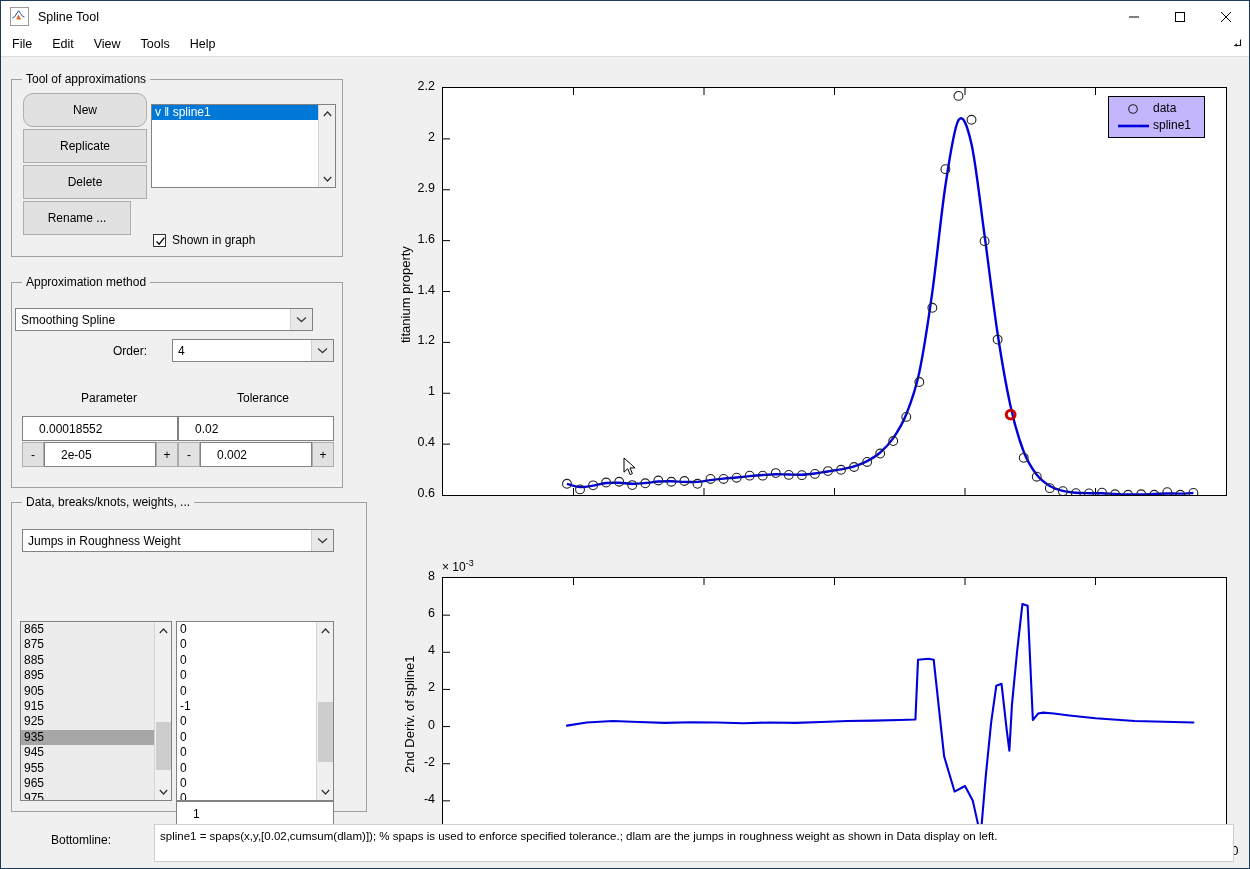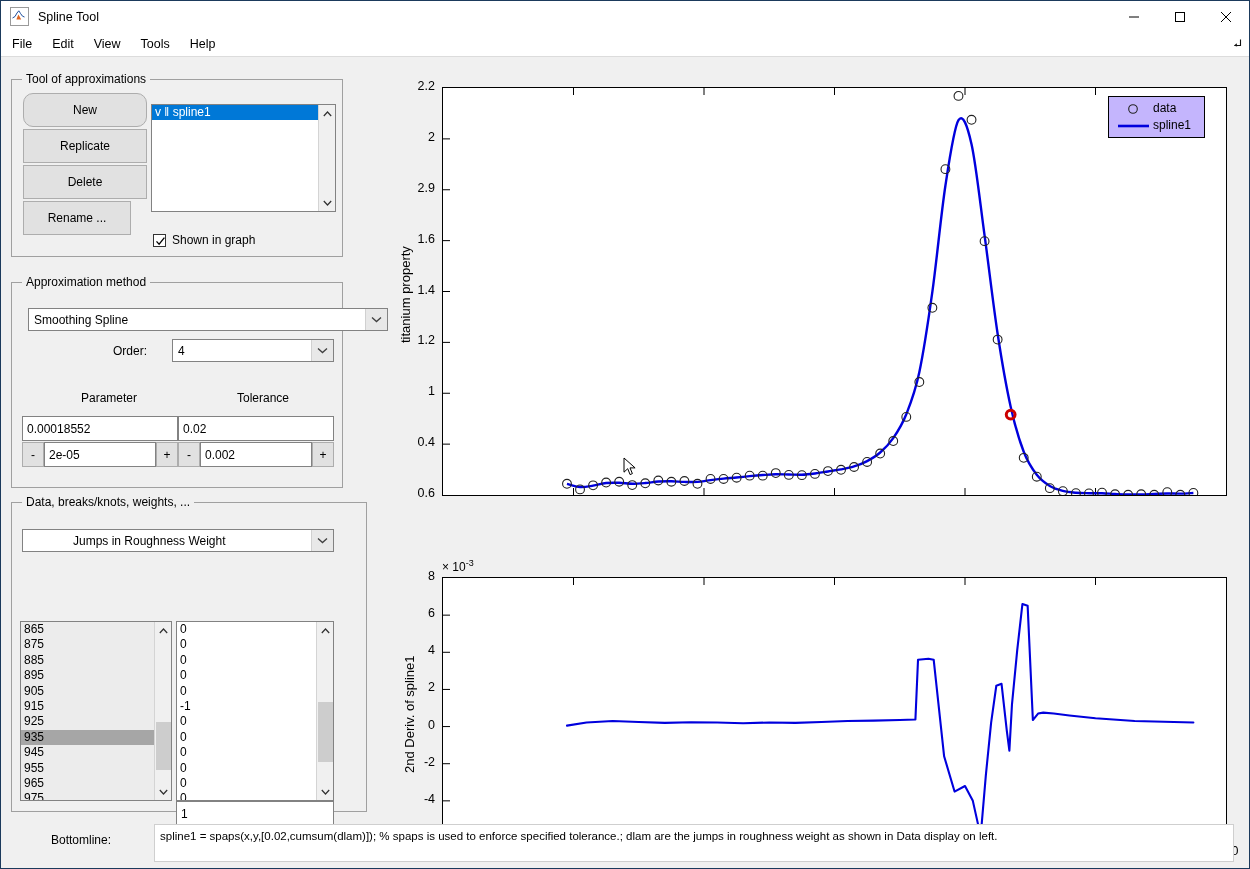--- a/index.html
+++ b/index.html
@@ -126,21 +126,21 @@
     background:#e8e8e8;border-left:1px solid #d0d0d0;
     display:flex;align-items:center;justify-content:center;color:#404040;font-size:10px;
     box-sizing:border-box;
   }
   
   .field{
     position:absolute;background:#ffffff;border:1px solid #828282;
     box-sizing:border-box;display:flex;align-items:center;
     font-size:12px;color:#000;
   }
-  .field span{padding-left:4px;}
+  .field span{padding-left:16px;}
   .plainlabel{position:absolute;font-size:12px;color:#000;}
   
   .checkwrap{position:absolute;display:flex;align-items:center;font-size:12px;}
   .checkbox{
     width:13px;height:13px;border:1px solid #333;background:#fff;
     margin-right:6px;position:relative;box-sizing:border-box;flex:0 0 auto;
   }
   .checkbox svg{position:absolute;left:1px;top:1px;}
   
   .plotwrap{position:absolute;}
@@ -211,21 +211,21 @@
   <div class="content">
 
     <div class="group" style="left:9px;top:21px;width:332px;height:178px;">
       <div class="legend">Tool of approximations</div>
 
       <div class="btn" style="left:11px;top:13px;width:124px;height:34px;border-radius:10px;">New</div>
       <div class="btn" style="left:11px;top:49px;width:124px;height:34px;">Replicate</div>
       <div class="btn" style="left:11px;top:85px;width:124px;height:34px;">Delete</div>
       <div class="btn" style="left:11px;top:121px;width:108px;height:34px;">Rename ...</div>
 
-      <div class="listbox" style="left:139px;top:24px;width:185px;height:108px;">
+      <div class="listbox" style="left:139px;top:24px;width:185px;height:84px;">
         <div class="lb-inner">
           <div class="lb-item sel-blue">v ‖ spline1</div>
         </div>
         <div class="vscroll">
           <div class="arrow up">
             <svg width="9" height="6" viewBox="0 0 9 6">
                 <path d="M0.8 5 L4.5 1 L8.2 5" fill="none" stroke="#303030" stroke-width="1.2"></path>
               </svg>
           </div>
           <div class="arrow dn">
@@ -242,21 +242,21 @@
               <path d="M1.5 5.4 L4.1 8.2 L9.4 1.6" fill="none" stroke="#000" stroke-width="1.3"></path>
             </svg>
         </span>
         <span>Shown in graph</span>
       </div>
     </div>
 
     <div class="group" style="left:9px;top:224px;width:332px;height:206px;">
       <div class="legend">Approximation method</div>
 
-      <div class="dropdown" style="left:16px;top:25px;width:360px;height:23px;">
+      <div class="dropdown" style="left:3px;top:25px;width:298px;height:23px;">
         <span class="dd-label">Smoothing Spline</span>
         <span class="dd-arrow">
           <svg width="11" height="7" viewBox="0 0 11 7">
               <path d="M1 1.4 L5.5 5.6 L10 1.4" fill="none" stroke="#404040" stroke-width="1.3"></path>
             </svg>
         </span>
       </div>
 
       <div class="plainlabel" style="left:101px;top:61px;">Order:</div>
       <div class="dropdown" style="left:160px;top:56px;width:162px;height:23px;">
@@ -287,21 +287,21 @@
       <div class="smallbtn" style="left:166px;top:159px;width:22px;height:25px;">-</div>
       <div class="field" style="left:188px;top:159px;width:112px;height:25px;">
         <span>0.002</span>
       </div>
       <div class="smallbtn" style="left:300px;top:159px;width:22px;height:25px;">+</div>
     </div>
 
     <div class="group" style="left:9px;top:444px;width:356px;height:310px;">
       <div class="legend">Data, breaks/knots, weights, ...</div>
 
-      <div class="dropdown" style="left:10px;top:26px;width:312px;height:23px;padding-left:45px;">
+      <div class="dropdown" style="left:10px;top:26px;width:312px;height:23px;">
         <span class="dd-label">Jumps in Roughness Weight</span>
         <span class="dd-arrow">
           <svg width="11" height="7" viewBox="0 0 11 7">
               <path d="M1 1.4 L5.5 5.6 L10 1.4" fill="none" stroke="#404040" stroke-width="1.3"></path>
             </svg>
         </span>
       </div>
 
       <div class="listbox grayed" style="left:8px;top:118px;width:152px;height:180px;">
         <div class="lb-inner" id="sites-list">

